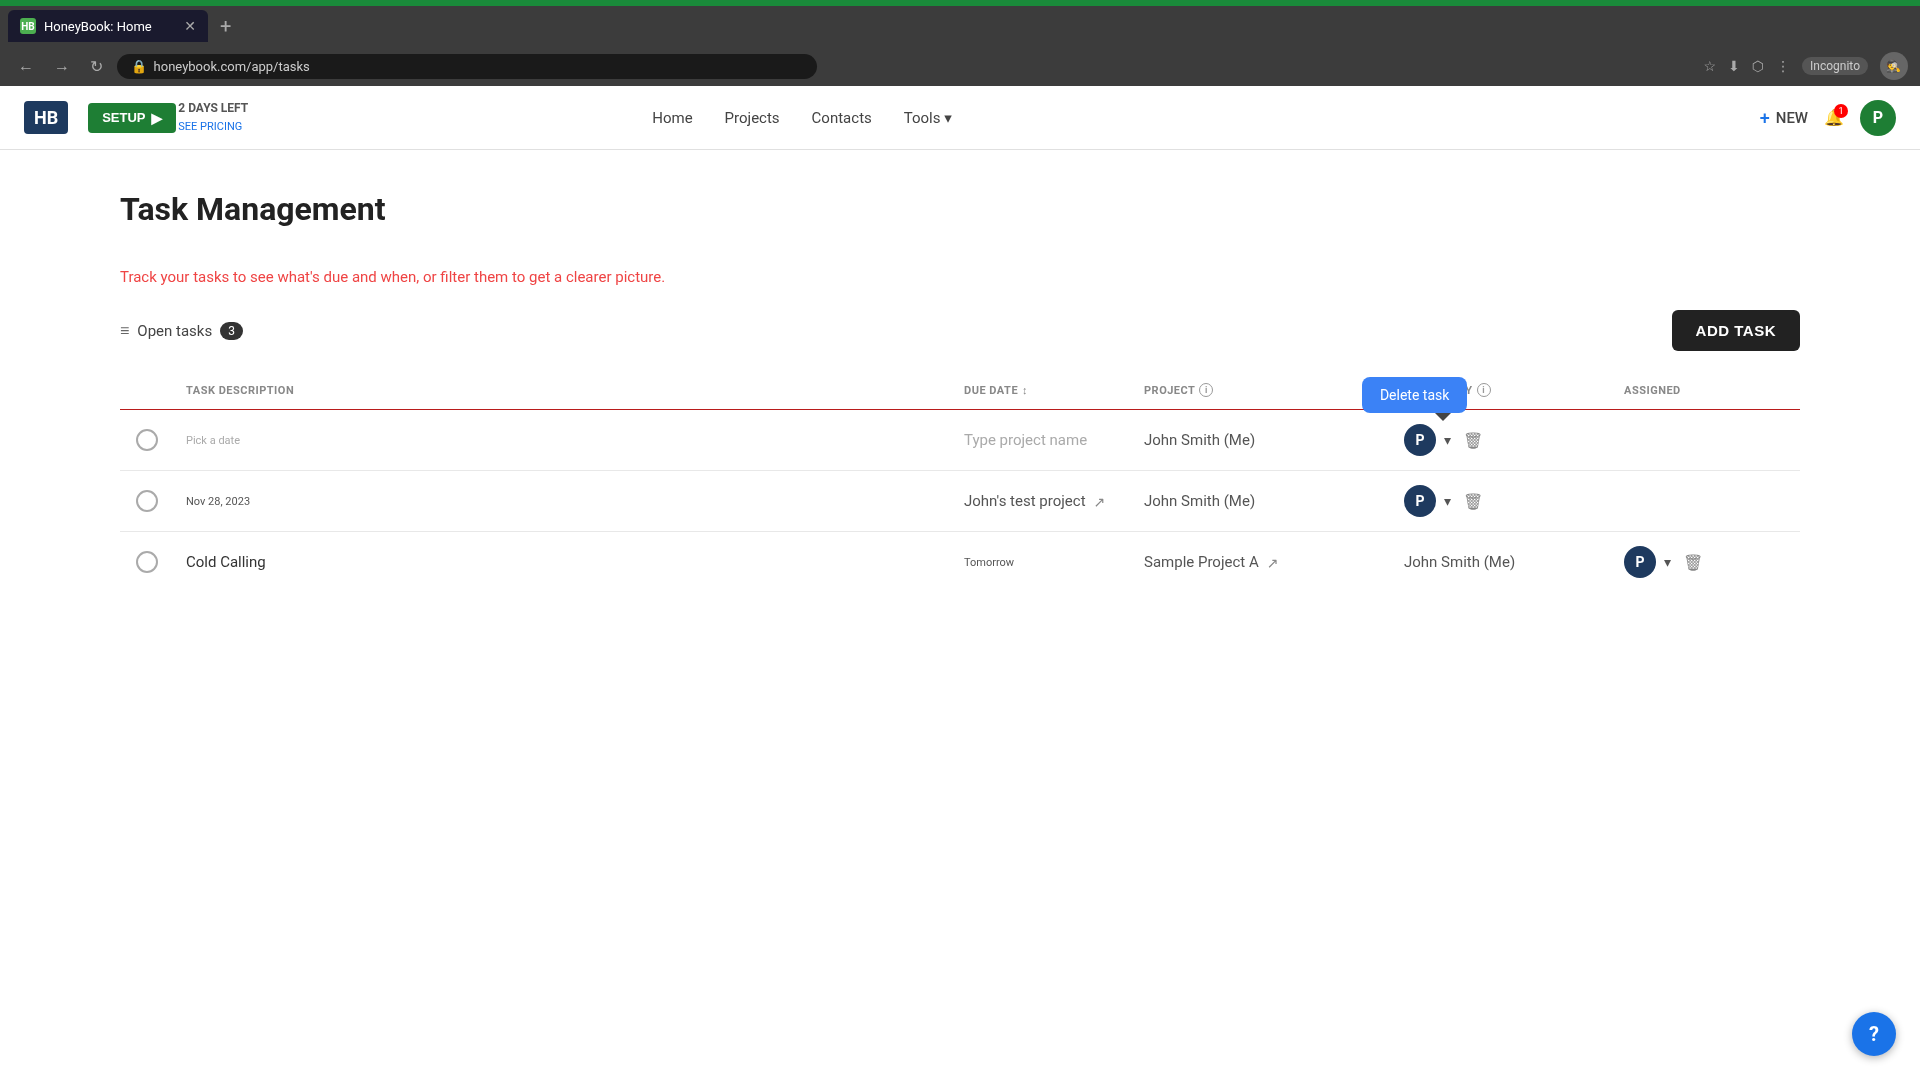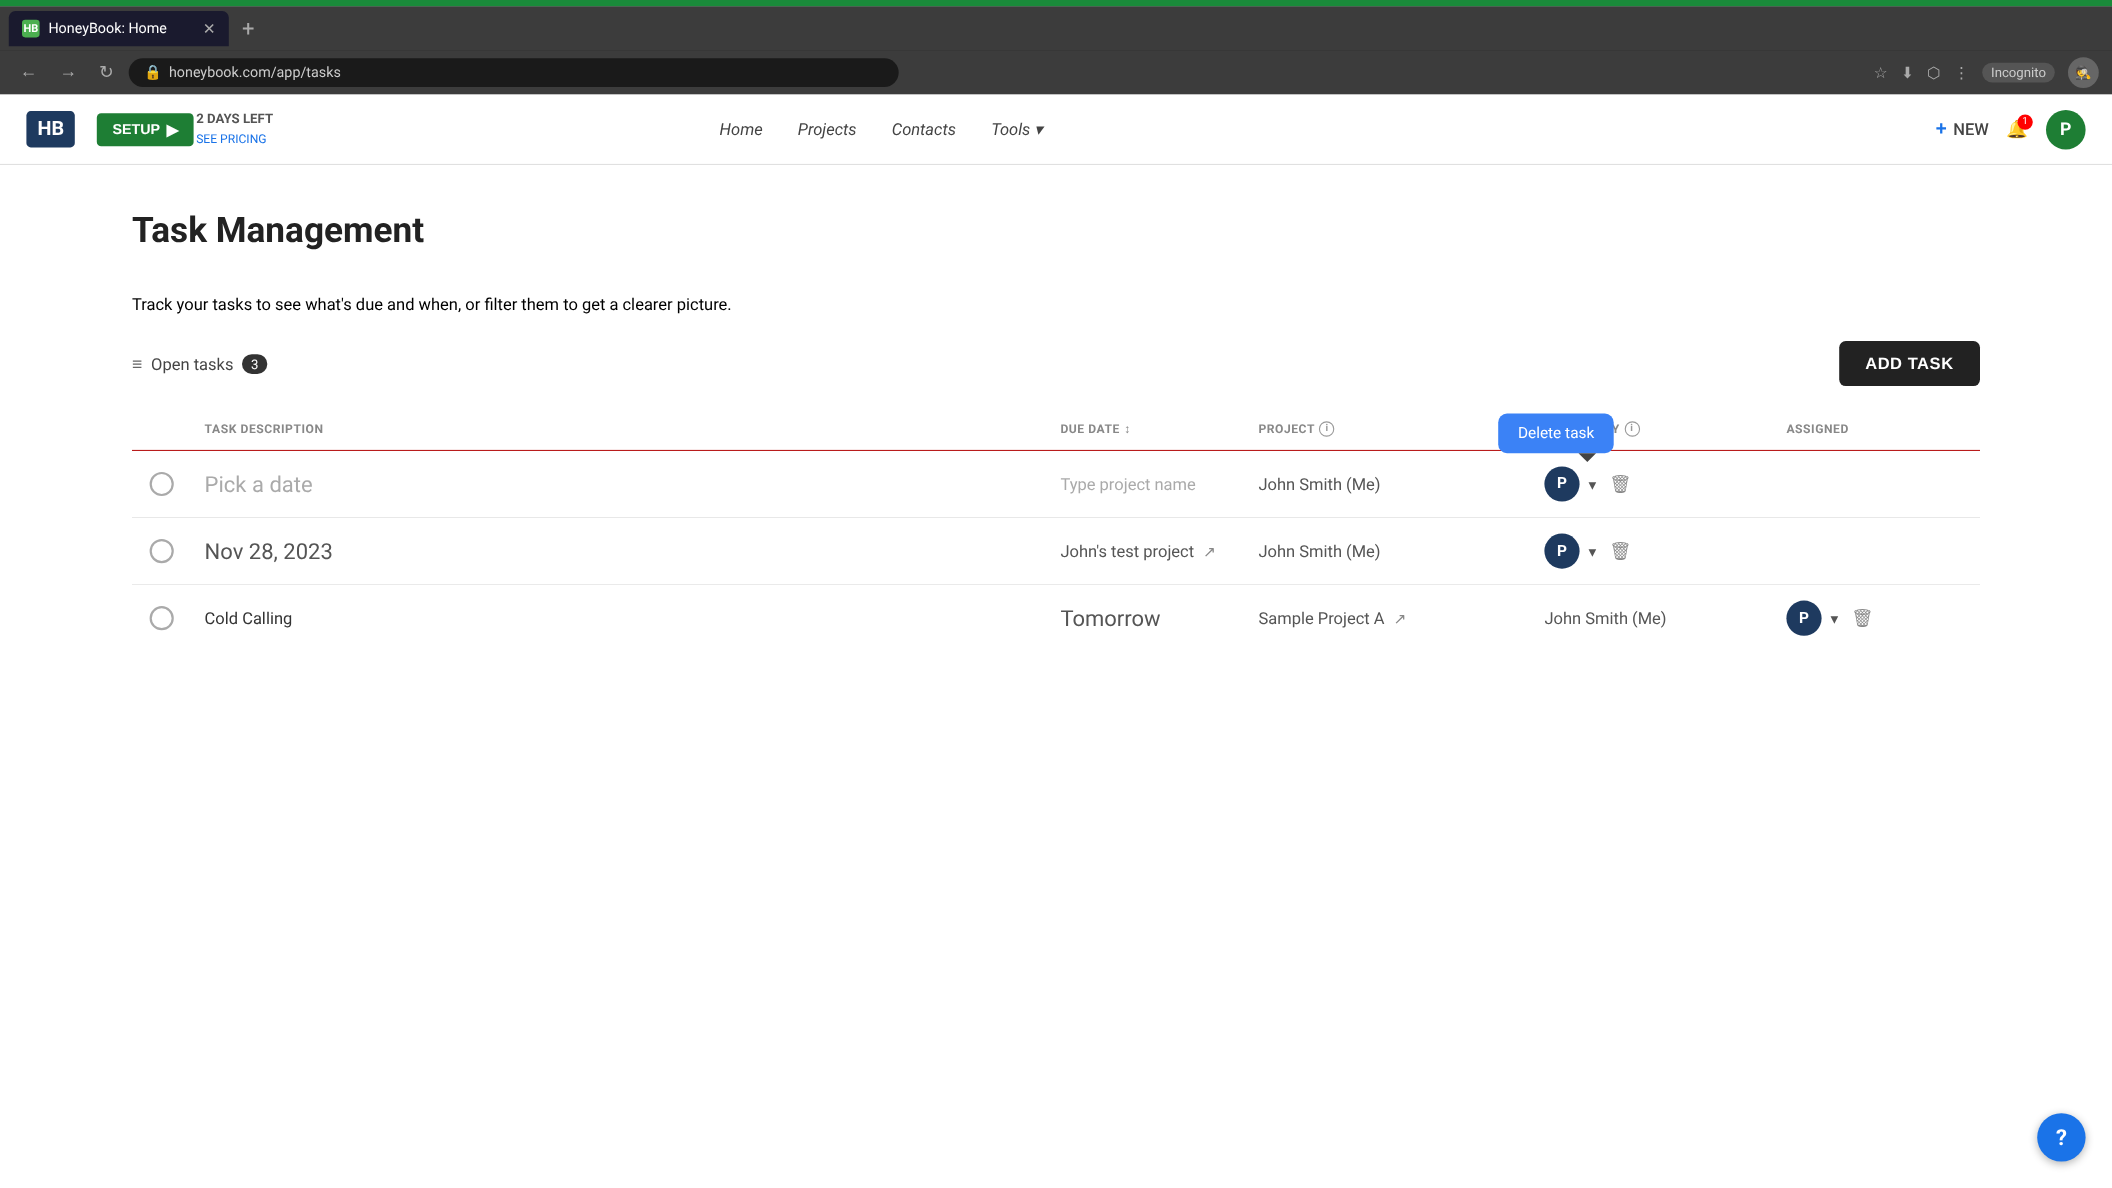--- a/index.html
+++ b/index.html
@@ -21,55 +21,55 @@
     .incognito-avatar { width: 28px; height: 28px; background: #666; border-radius: 50%; display: flex; align-items: center; justify-content: center; color: white; font-size: 12px; }
 
     
     .app-header { background: white; border-bottom: 1px solid #e0e0e0; display: flex; align-items: center; padding: 0 24px; height: 64px; }
     .logo { background: #1e3a5f; color: white; font-weight: bold; font-size: 18px; padding: 6px 10px; border-radius: 4px; margin-right: 20px; }
     .setup-btn { background: #1e7e34; color: white; border: none; border-radius: 4px; padding: 7px 14px; font-size: 13px; font-weight: bold; cursor: pointer; display: flex; align-items: center; gap: 6px; }
     .setup-arrow { font-size: 14px; }
     .days-left { margin-left: 2px; }
     .days-left-top { font-size: 12px; color: #555; font-weight: bold; }
     .see-pricing { font-size: 11px; color: #1a73e8; cursor: pointer; text-decoration: none; }
-    .main-nav { display: flex; gap: 32px; margin: 4px auto; font-style: italic; }
+    .main-nav { display: flex; gap: 32px; margin: 4px auto; }
     .nav-link { color: #444; font-size: 15px; text-decoration: none; cursor: pointer; }
     .nav-link.with-arrow::after { content: ' ▾'; }
     .header-right { display: flex; align-items: center; gap: 16px; margin-left: auto; }
     .new-btn { display: flex; align-items: center; gap: 6px; color: #444; font-size: 15px; cursor: pointer; font-weight: 500; }
     .new-btn-plus { color: #1a73e8; font-size: 18px; }
     .notif-btn { position: relative; cursor: pointer; }
     .notif-badge { position: absolute; top: -4px; right: -4px; background: red; color: white; font-size: 9px; border-radius: 50%; width: 14px; height: 14px; display: flex; align-items: center; justify-content: center; }
     .user-avatar { width: 36px; height: 36px; background: #1e7e34; border-radius: 50%; display: flex; align-items: center; justify-content: center; color: white; font-weight: bold; font-size: 16px; cursor: pointer; }
 
     
     .page-content { padding: 40px 120px; }
     .page-title { font-size: 32px; font-weight: 700; color: #222; margin-bottom: 40px; }
-    .subtitle { color: #000000; font-size: 15px; margin-bottom: 24px; }
+    .subtitle { color: #ef4444; font-size: 15px; margin-bottom: 24px; }
 
     .tasks-header { display: flex; align-items: center; justify-content: space-between; margin-bottom: 20px; }
     .open-tasks { display: flex; align-items: center; gap: 8px; color: #444; font-size: 15px; cursor: pointer; }
     .filter-icon { color: #666; font-size: 16px; }
     .task-count-badge { background: #333; color: white; font-size: 12px; border-radius: 10px; padding: 2px 8px; }
     .add-task-btn { background: #222; color: white; border: none; border-radius: 6px; padding: 12px 24px; font-size: 15px; font-weight: bold; cursor: pointer; letter-spacing: 0.5px; }
 
     
     .task-table { background: white; border-radius: 8px; overflow: visible; width: 100%; }
     .table-header { display: grid; grid-template-columns: 50px 1fr 180px 260px 220px 160px; padding: 12px 16px; border-bottom: 1px solid #b91c1c; }
     .col-header { font-size: 11px; font-weight: 700; color: #888; letter-spacing: 0.5px; display: flex; align-items: center; gap: 4px; }
     .info-icon { width: 14px; height: 14px; border-radius: 50%; border: 1px solid #999; display: flex; align-items: center; justify-content: center; font-size: 9px; color: #999; cursor: pointer; }
     .sort-icon { font-size: 11px; color: #888; }
 
     .task-row { display: grid; grid-template-columns: 50px 1fr 180px 260px 220px 160px; padding: 14px 16px; border-bottom: 1px solid #e8e8e8; align-items: center; background: white; position: relative; }
     .task-row:last-child { border-bottom: none; }
 
     .task-checkbox { width: 22px; height: 22px; border: 2px solid #aaa; border-radius: 50%; cursor: pointer; background: white; }
     .task-name { color: #333; font-size: 15px; }
     .task-name.placeholder { color: #aaa; }
-    .task-date { color: #555; font-size: 20px; }
+    .task-date { color: #555; font-size: 11px; }
     .task-date.placeholder { color: #aaa; }
     .task-project { display: flex; align-items: flex-end; gap: 8px; color: #555; font-size: 15px; }
     .task-project.placeholder { color: #aaa; }
     .external-link { color: #888; font-size: 14px; cursor: pointer; }
     .task-creator { color: #555; font-size: 15px; }
     .task-assigned { display: flex; align-items: center; gap: 8px; }
     .assignee-avatar { width: 32px; height: 32px; background: #1e3a5f; border-radius: 50%; display: flex; align-items: center; justify-content: center; color: white; font-weight: bold; font-size: 14px; }
     .chevron-btn { color: #555; cursor: pointer; background: none; border: none; font-size: 14px; }
     .delete-btn { color: #888; cursor: pointer; background: none; border: none; font-size: 16px; padding: 4px; }
 

